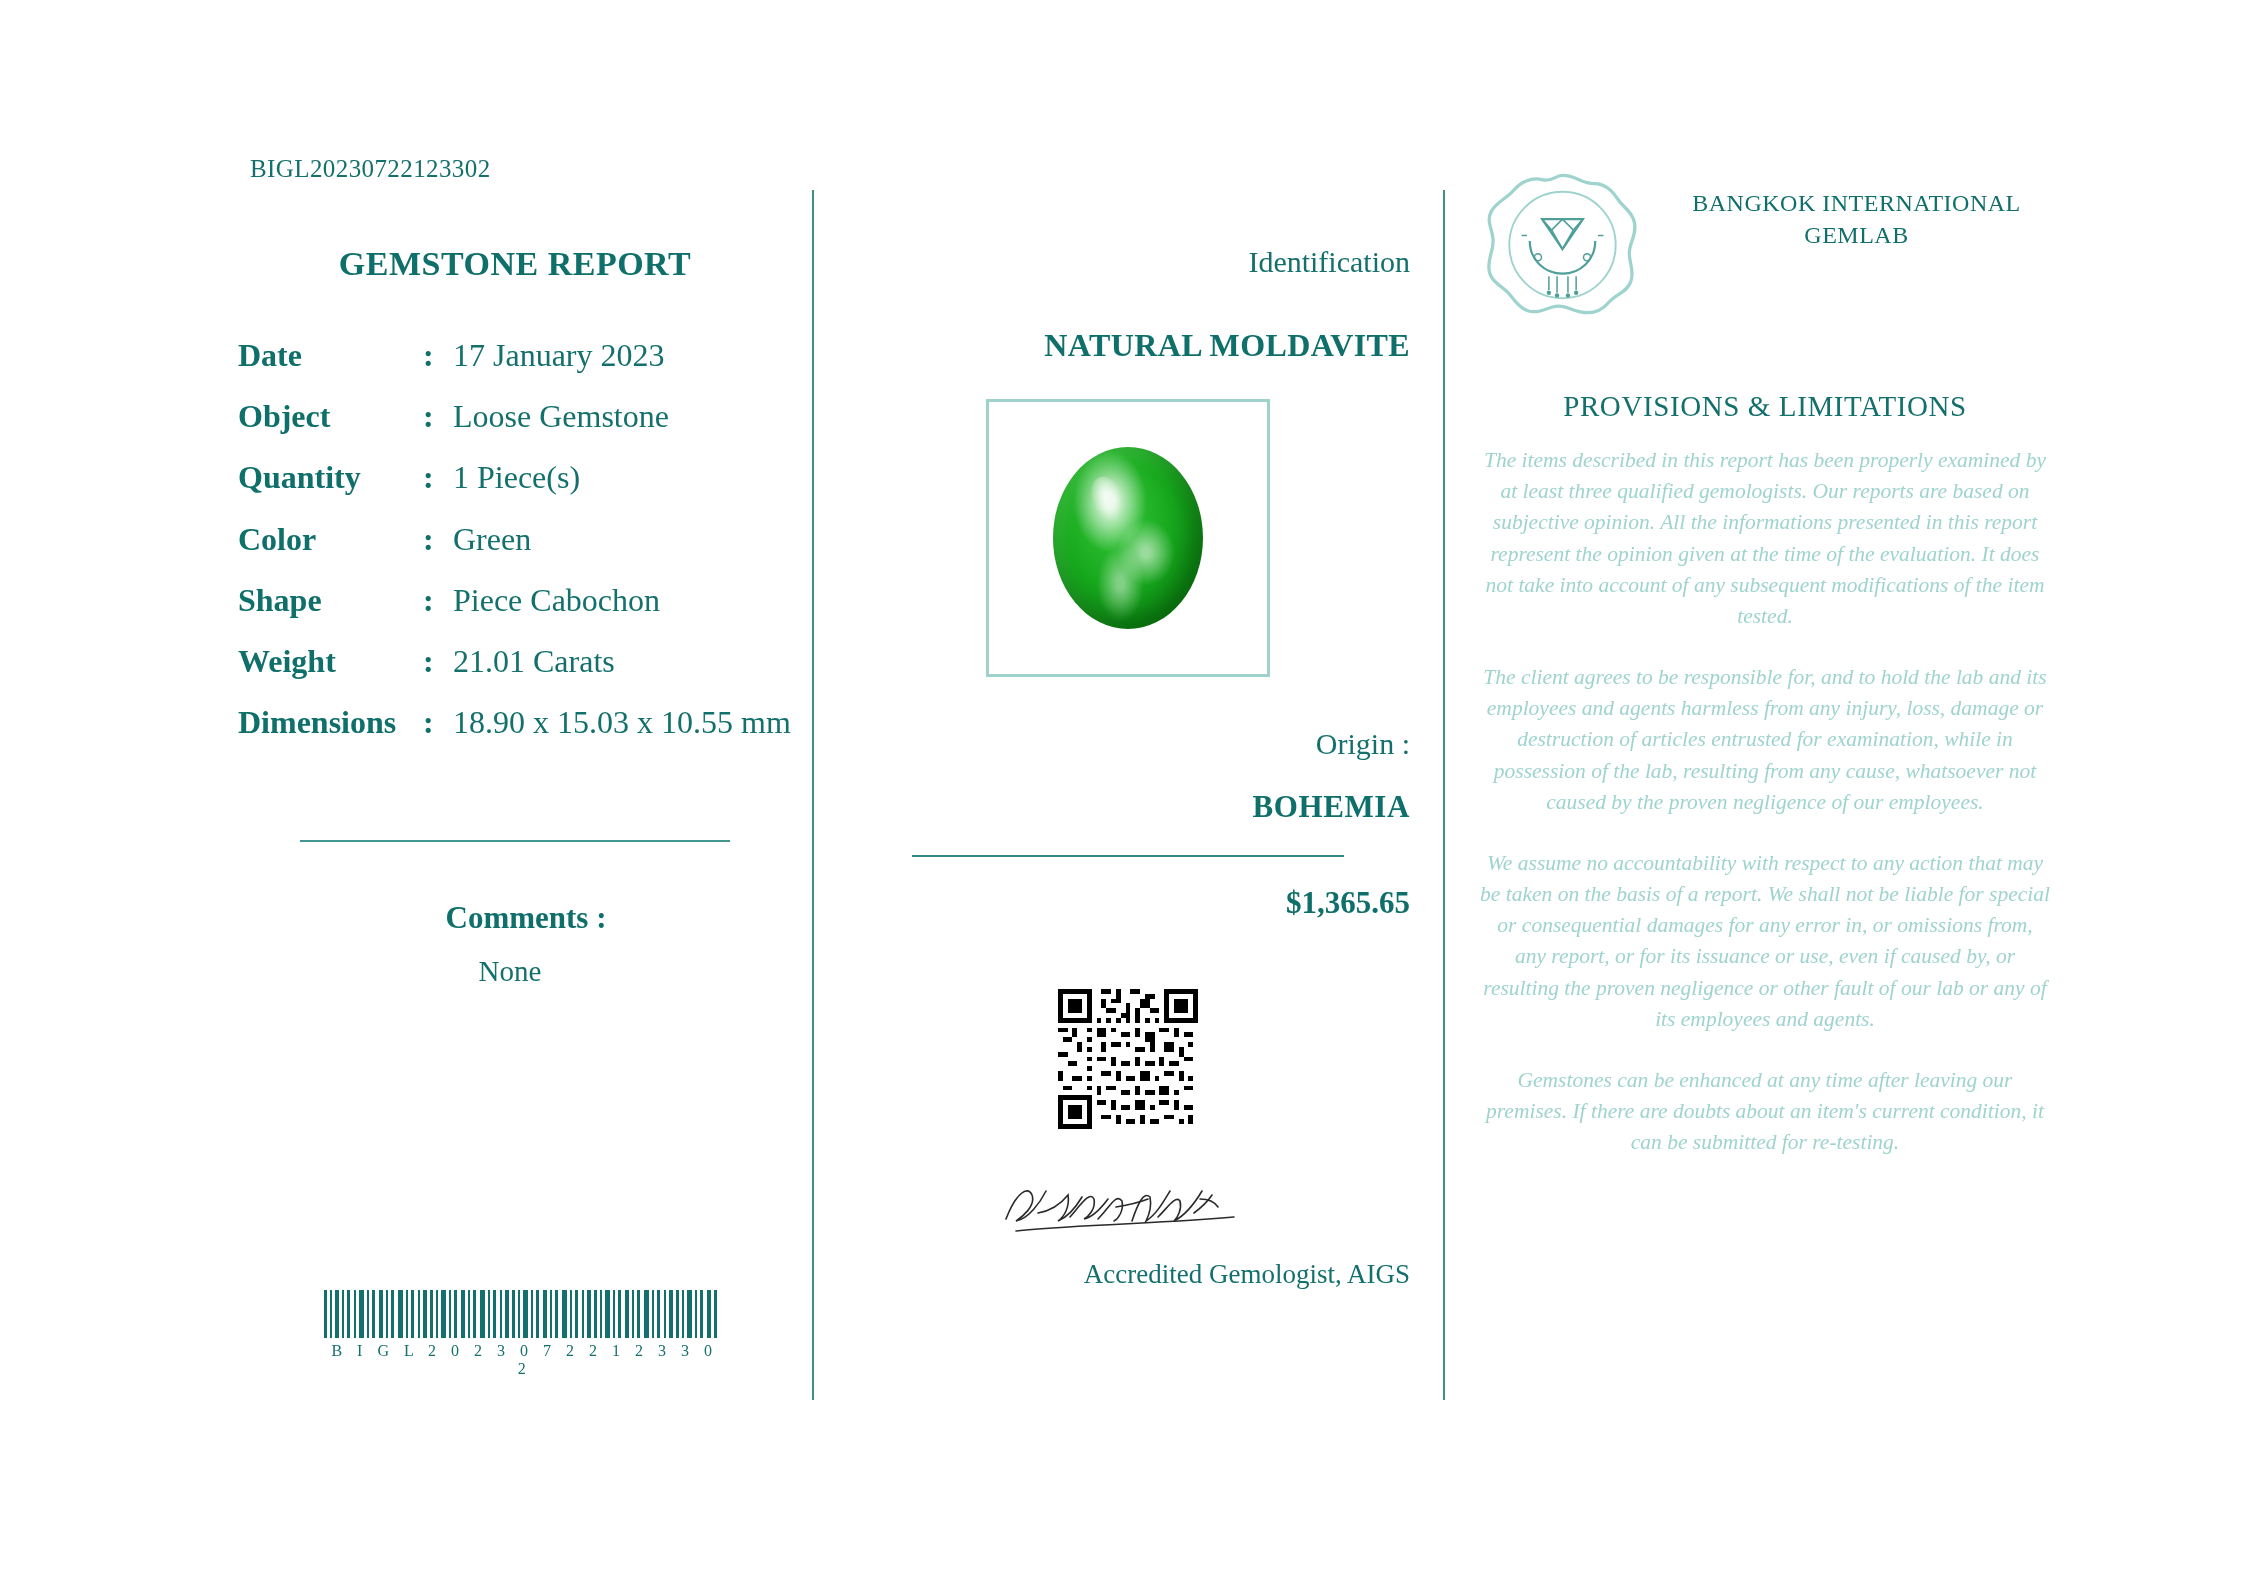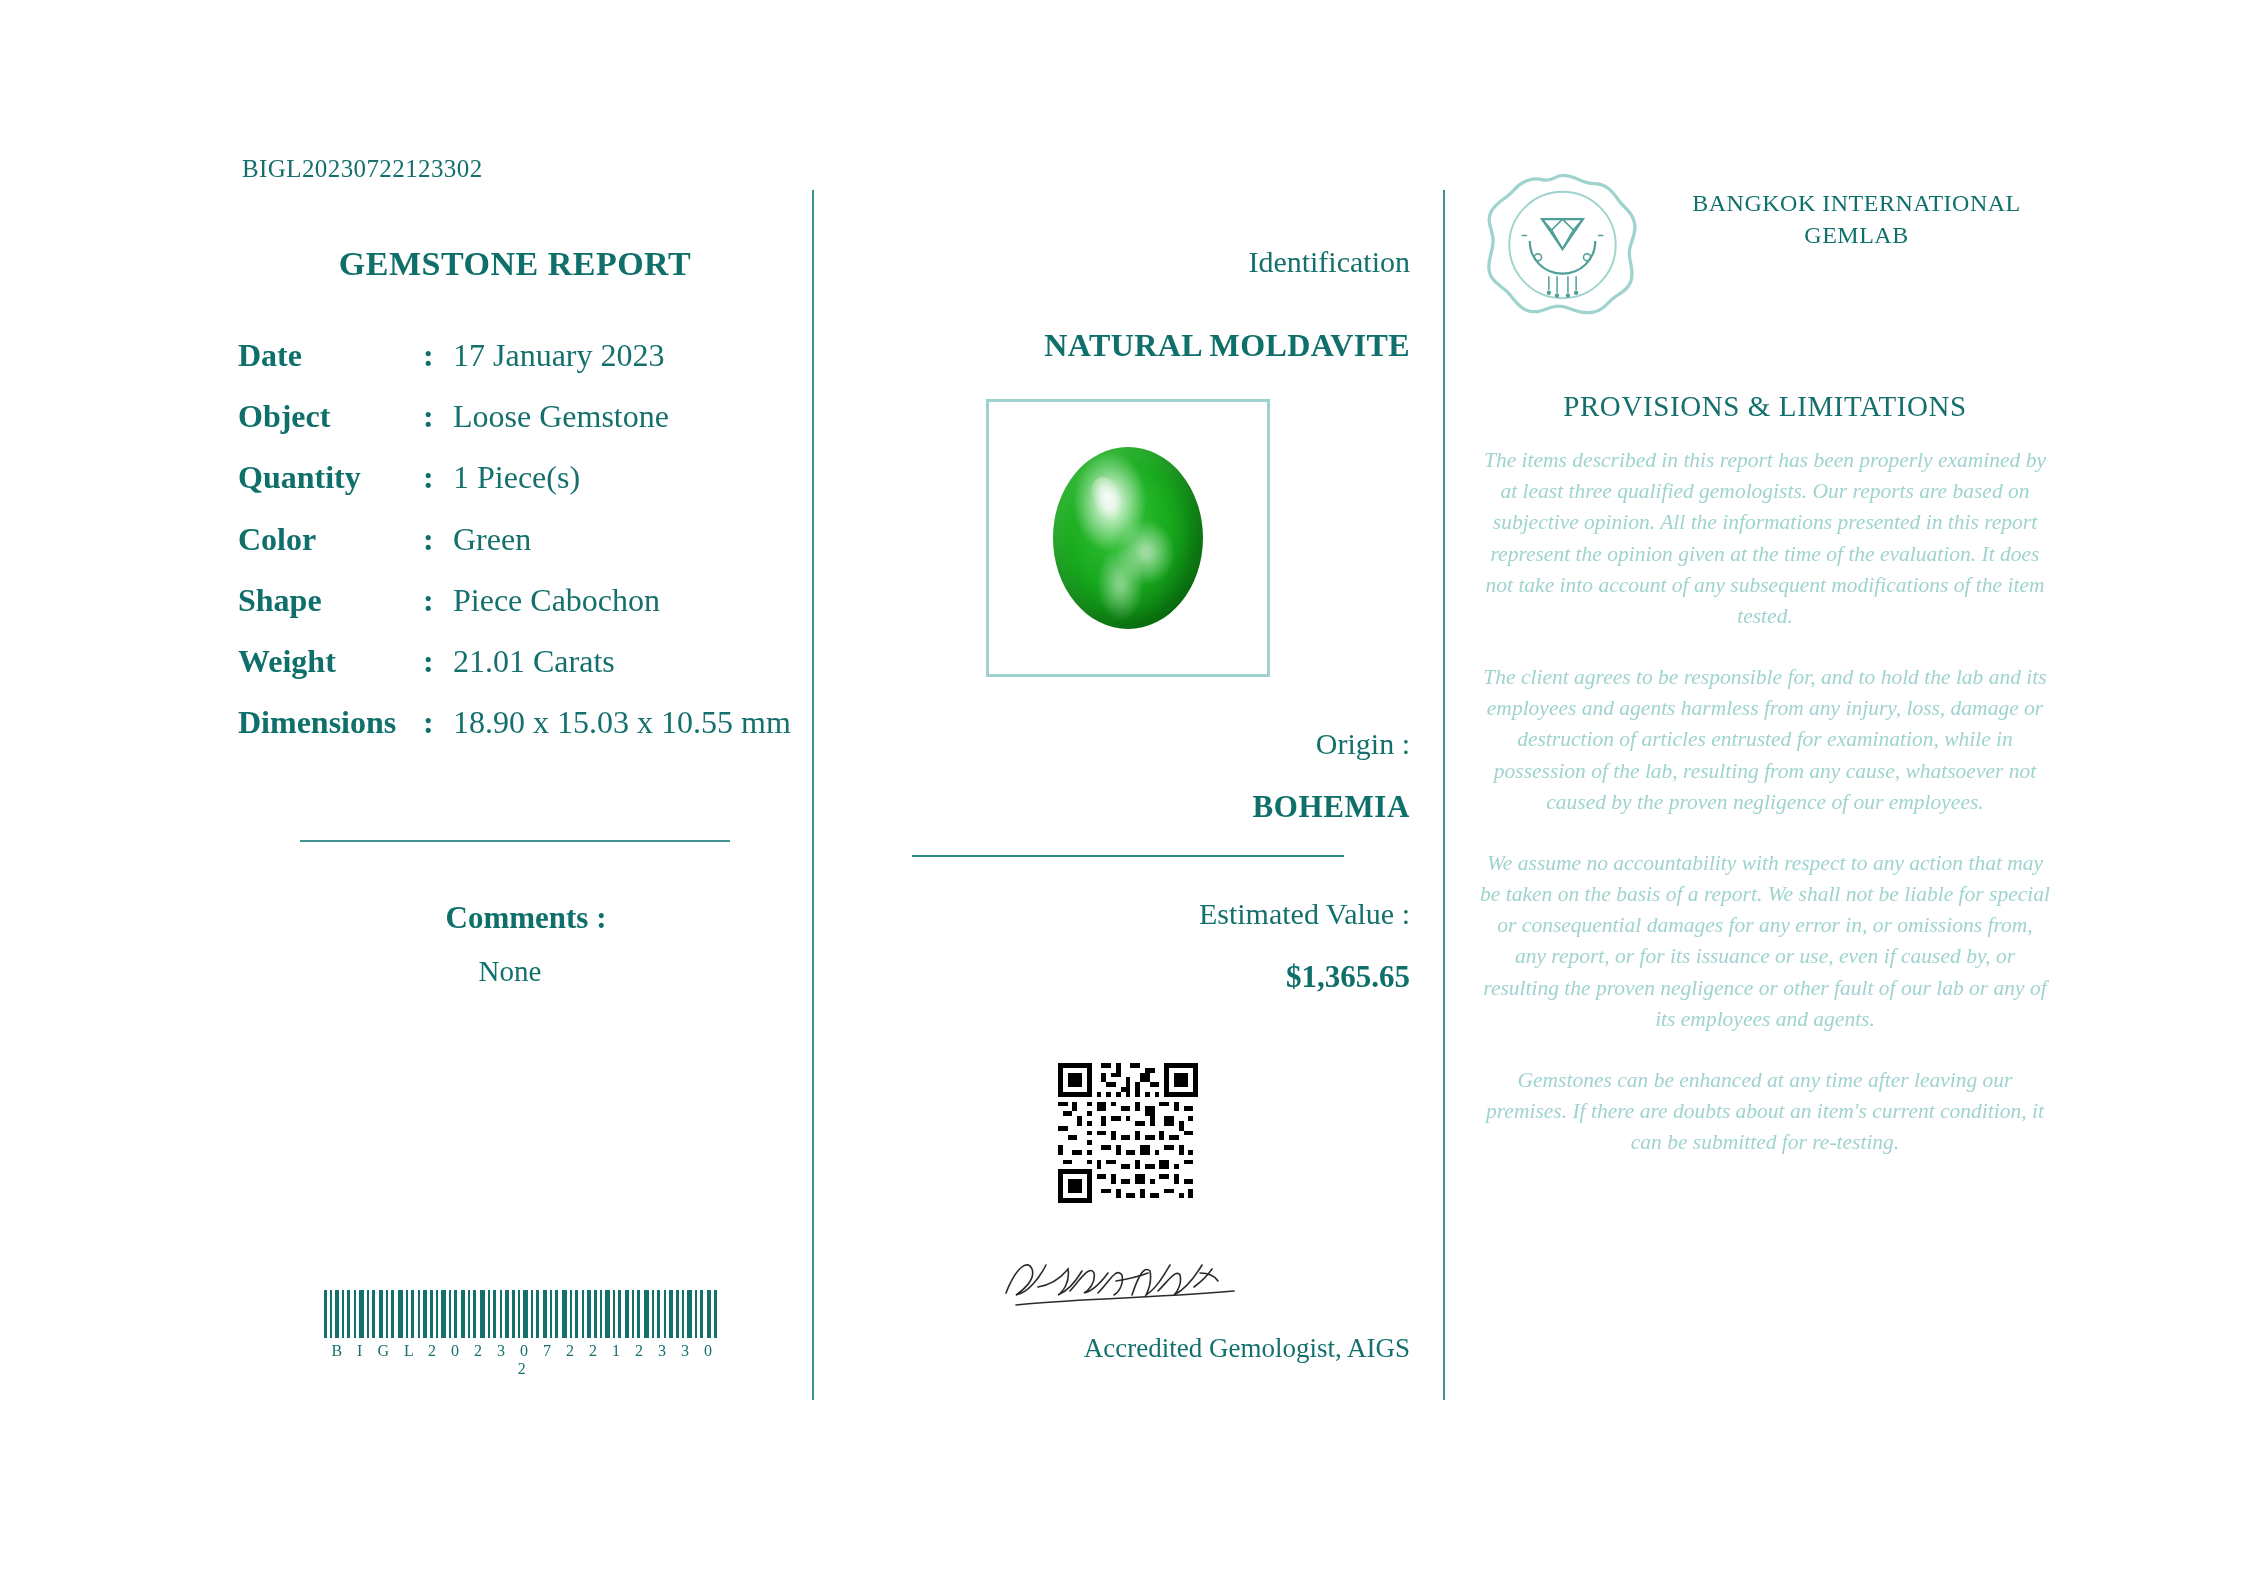--- a/index.html
+++ b/index.html
@@ -20,21 +20,21 @@
     position: absolute;
     left: 0; top: 0;
     width: 2247px;
     height: 1589px;
     background: #fff;
   }
 
   
   .report-no {
     position: absolute;
-    left: 242px;
+    left: 250px;
     top: 155px;
     font-size: 25px;
     letter-spacing: 0.4px;
     color: #14706c;
     font-family: "Liberation Serif", serif;
   }
 
   
   .divider {
     position: absolute;
@@ -425,21 +425,20 @@
     <div class="identification-label">Identification</div>
     <div class="gem-name">NATURAL MOLDAVITE</div>
 
     <div class="gem-frame">
       <div class="gem-stone"></div>
     </div>
 
     <div class="origin-label">Origin :</div>
     <div class="origin-value">BOHEMIA</div>
     <div class="hr-mid"></div>
-    <div class="value-label">Estimated Value :</div>
     <div class="value-amount">$1,365.65</div>
 
     <svg class="qr" viewBox="0 0 29 29" shape-rendering="crispEdges">
       <rect width="29" height="29" fill="#fff"></rect>
       <g fill="#000">
 
         <rect x="0" y="0" width="7" height="1"></rect>
           <rect x="0" y="6" width="7" height="1"></rect>
         <rect x="0" y="0" width="1" height="7"></rect>
           <rect x="6" y="0" width="1" height="7"></rect>

